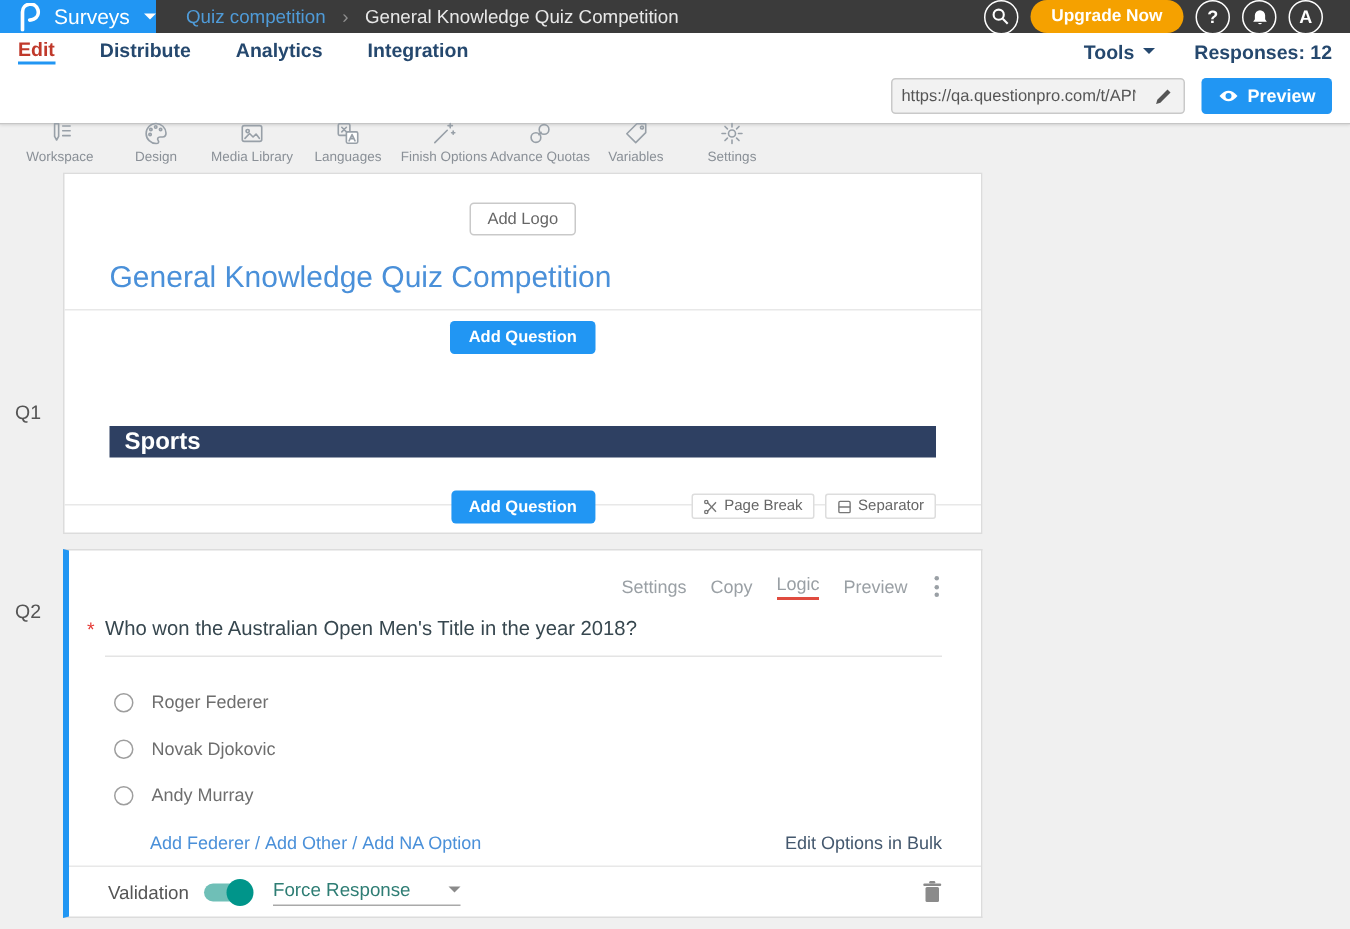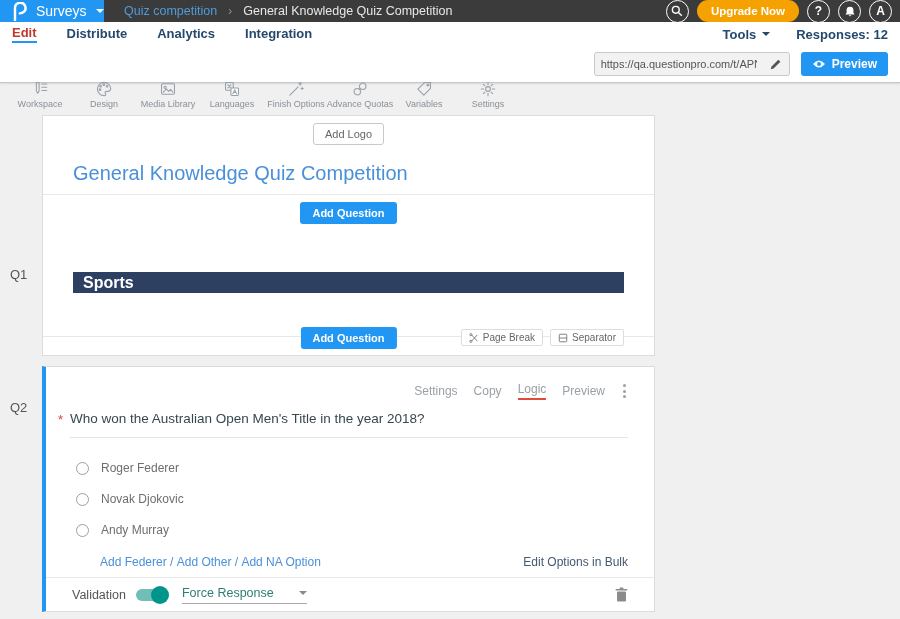--- a/index.html
+++ b/index.html
@@ -8,21 +8,21 @@
 
   
   .navbar { height: 22px; background: #3b3b3b; display: flex; align-items: center; }
   .brand { width: 104px; height: 100%; background: #2196f3; display: flex; align-items: center; gap: 9px; padding-left: 12px; color: #fff; cursor: pointer; }
   .brand-label { font-size: 14px; }
   .caret { display: inline-block; width: 0; height: 0; border-left: 4px solid transparent; border-right: 4px solid transparent; border-top: 4px solid currentColor; }
   .breadcrumb { margin-left: 20px; font-size: 12.5px; display: flex; gap: 11px; align-items: center; }
   .crumb-parent { color: #4f9bd8; cursor: pointer; }
   .crumb-sep { color: #8f8f8f; }
   .crumb-current { color: #e8e8e8; }
-  .nav-right { margin-left: auto; display: flex; align-items: center; gap: 8px; padding-right: 8px; }
+  .nav-right { margin-left: auto; display: flex; align-items: center; gap: 8px; padding-right: 18px; }
   .circle-btn { width: 23px; height: 23px; border: 1.5px solid #fff; border-radius: 50%; display: flex; align-items: center; justify-content: center; color: #fff; font-size: 12px; font-weight: bold; cursor: pointer; flex: none; }
   .upgrade { background: #f5a100; color: #fff; font-size: 11.5px; font-weight: bold; padding: 5px 14px; border-radius: 12px; border: none; cursor: pointer; }
 
   
   .tabbar { height: 24px; background: #fff; display: flex; align-items: center; padding: 0 12px; font-size: 13px; }
   .tab { margin-right: 30px; color: #25486e; font-weight: bold; cursor: pointer; padding-bottom: 1px; }
   .tab.active { color: #c0392b; border-bottom: 2px solid #2196f3; }
   .tabbar-right { margin-left: auto; display: flex; align-items: center; gap: 26px; }
   .tools { color: #25486e; font-weight: bold; display: flex; align-items: center; gap: 6px; cursor: pointer; }
   .responses { color: #25486e; font-weight: bold; }
@@ -39,21 +39,21 @@
   .url-input { border: none; background: transparent; font-size: 11px; color: #555; width: 168px; padding: 0 6px; outline: none; font-family: "Liberation Sans", sans-serif; }
   .url-edit { width: 26px; height: 100%; display: flex; align-items: center; justify-content: center; cursor: pointer; }
   .preview-btn { background: #2196f3; color: #fff; font-size: 12px; font-weight: bold; display: flex; gap: 6px; align-items: center; padding: 5px 11px; border-radius: 3px; border: none; cursor: pointer; }
 
   
   .qlabel { position: absolute; left: 10px; color: #555; font-size: 13px; }
   .qlabel-1 { top: 267px; }
   .qlabel-2 { top: 400px; }
 
   .card { position: absolute; left: 42px; width: 613px; background: #fff; border: 1px solid #dcdcdc; }
-  .card1 { top: 115px; height: 241px; padding-top: 7px; }
+  .card1 { top: 115px; height: 241px; padding-top: 19px; }
   .center { text-align: center; }
   .add-logo { font-size: 11px; color: #666; background: #fff; border: 1px solid #c9c9c9; border-radius: 3px; padding: 4px 11px; cursor: pointer; }
   .survey-title { margin: 17px 30px 0; font-size: 20px; font-weight: normal; color: #4a90d9; }
   .divider { border: none; border-top: 1px solid #e8e8e8; margin-top: 9px; }
   .add-q { background: #2196f3; color: #fff; font-size: 11px; font-weight: bold; padding: 5px 12px; border-radius: 3px; border: none; cursor: pointer; }
   .add-q-top { margin-top: 7px; }
   .section-bar { margin: 48px 30px 0; height: 21px; background: #2e4062; color: #fff; font-size: 16px; font-weight: bold; line-height: 21px; padding-left: 10px; }
   .card1-footer { position: absolute; left: 0; right: 0; bottom: 0; height: 37px; }
   .card1-footer::before { content: ""; position: absolute; left: 0; right: 0; top: 18px; border-top: 1px solid #e8e8e8; }
   .footer-addq { position: absolute; left: 50%; transform: translateX(-50%); top: 9px; }

